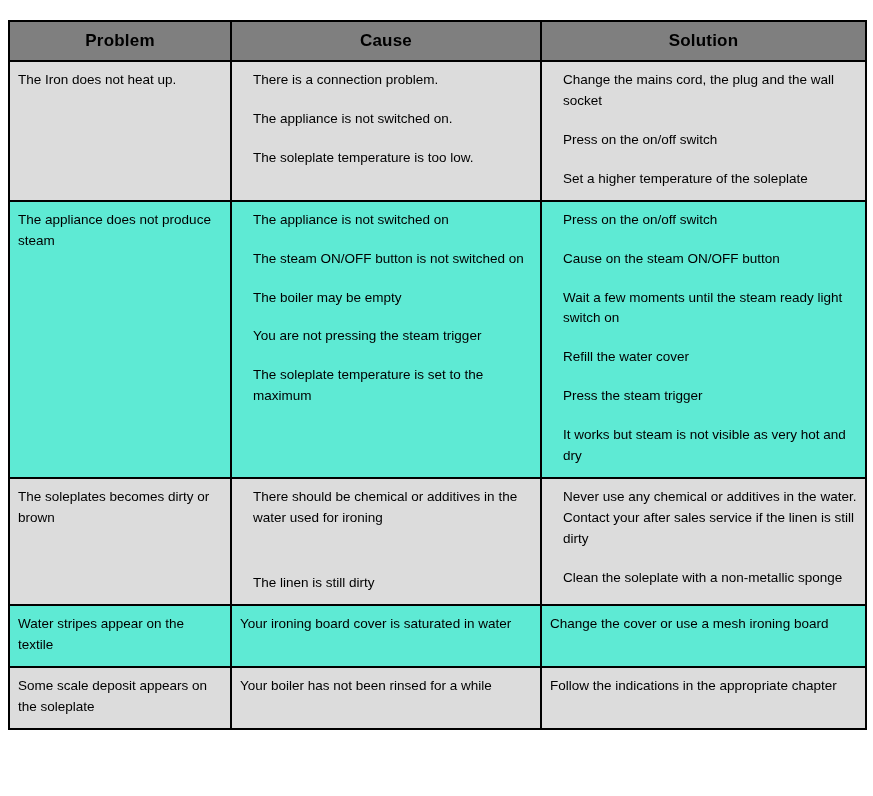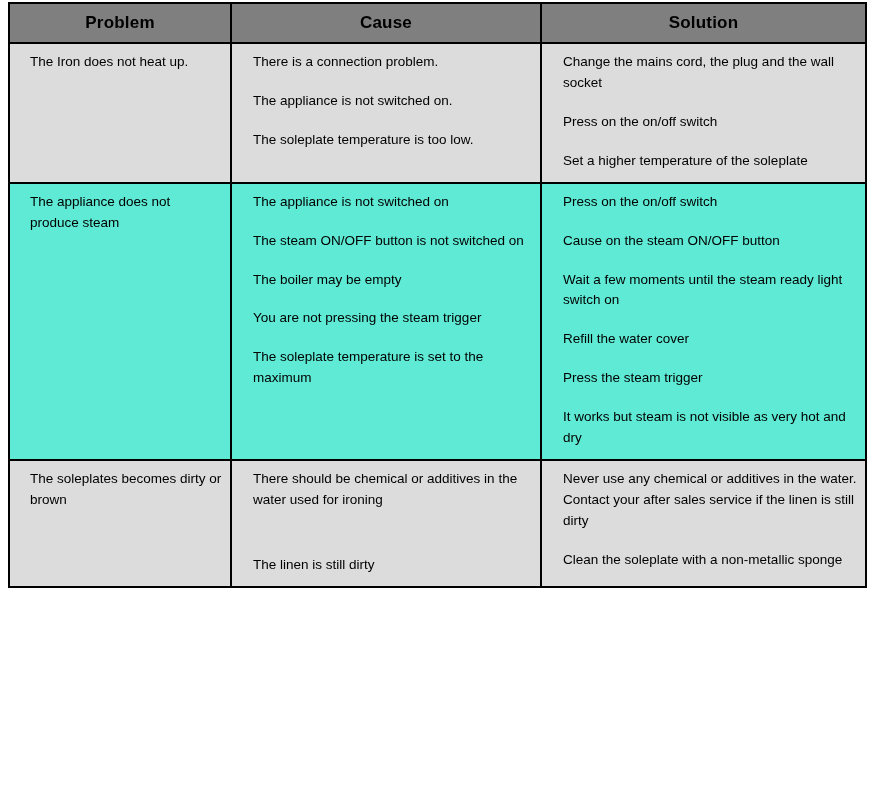--- a/index.html
+++ b/index.html
@@ -11,21 +11,21 @@
     width: 873px;
     height: 796px;
     font-family: "Liberation Sans", sans-serif;
     color: #000000;
     overflow: hidden;
   }
   .sheet {
     width: 873px;
     height: 704px;
     box-sizing: border-box;
-    padding: 2px 8px 6px 8px;
+    padding: 20px 8px 6px 8px;
   }
   table.troubleshooting {
     border-collapse: collapse;
     width: 857px;
     table-layout: fixed;
     border: 2px solid #000000;
   }
   table.troubleshooting col.c1 { width: 222px; }
   table.troubleshooting col.c2 { width: 310px; }
   table.troubleshooting col.c3 { width: 325px; }
@@ -54,21 +54,20 @@
     margin: 0 0 18px 13px;
   }
   .lines p:last-child {
     margin-bottom: 0;
   }
   .tight p {
     margin: 0 0 4px 0;
   }
   .tight p:last-child {
     margin-bottom: 0;
-    margin-left: 12px;
   }
 </style>
 </head>
 <body>
 
 <div class="sheet">
   <table class="troubleshooting">
     <colgroup>
       <col class="c1">
       <col class="c2">
@@ -128,17 +127,39 @@
           <p>There should be chemical or additives in the water used for ironing</p>
           <p style="margin-bottom:44px"></p>
           <p>The linen is still dirty</p>
         </td>
         <td class="lines">
           <p>Never use any chemical or additives in the water. Contact your after sales service if the linen is still dirty</p>
           <p>Clean the soleplate with a non-metallic sponge</p>
         </td>
       </tr>
 
+      <tr class="dark">
+        <td class="lines tight">
+          <p>Water stripes appear on the textile</p>
+        </td>
+        <td class="lines tight">
+          <p>Your ironing board cover is saturated in water</p>
+        </td>
+        <td class="lines tight">
+          <p>Change the cover or use a mesh ironing board</p>
+        </td>
+      </tr>
 
+      <tr class="light">
+        <td class="lines tight">
+          <p>Some scale deposit appears on the soleplate</p>
+        </td>
+        <td class="lines tight">
+          <p>Your boiler has not been rinsed for a while</p>
+        </td>
+        <td class="lines tight">
+          <p>Follow the indications in the appropriate chapter</p>
+        </td>
+      </tr>
 
     </tbody>
   </table>
 </div>
 
 </body></html>

